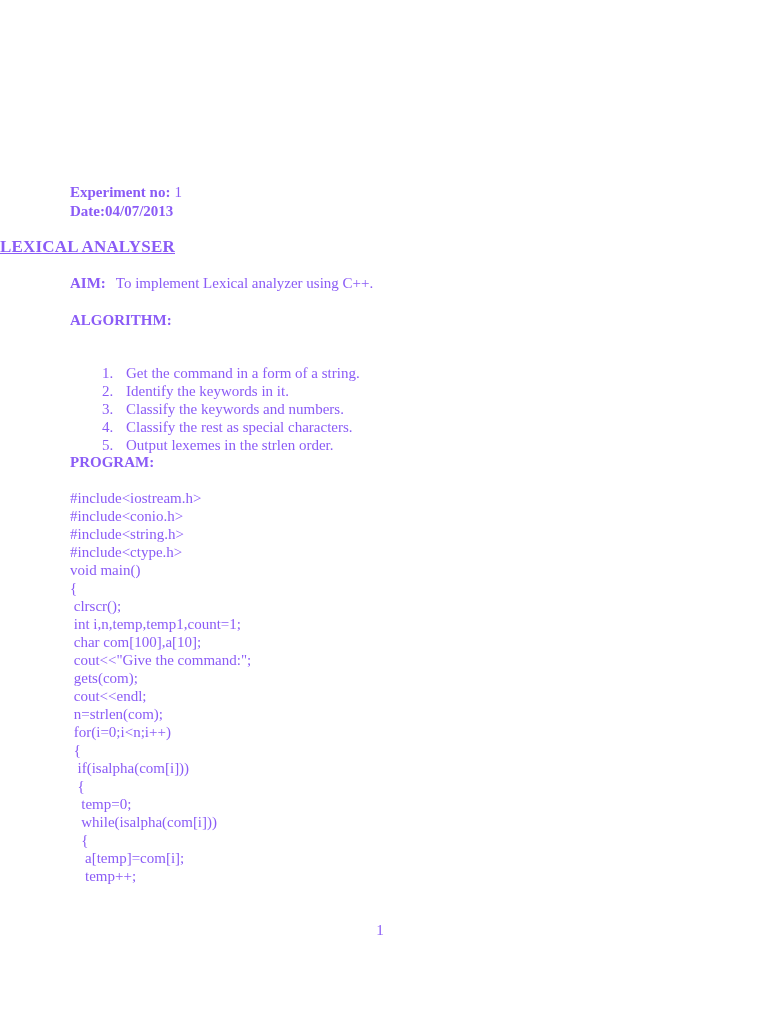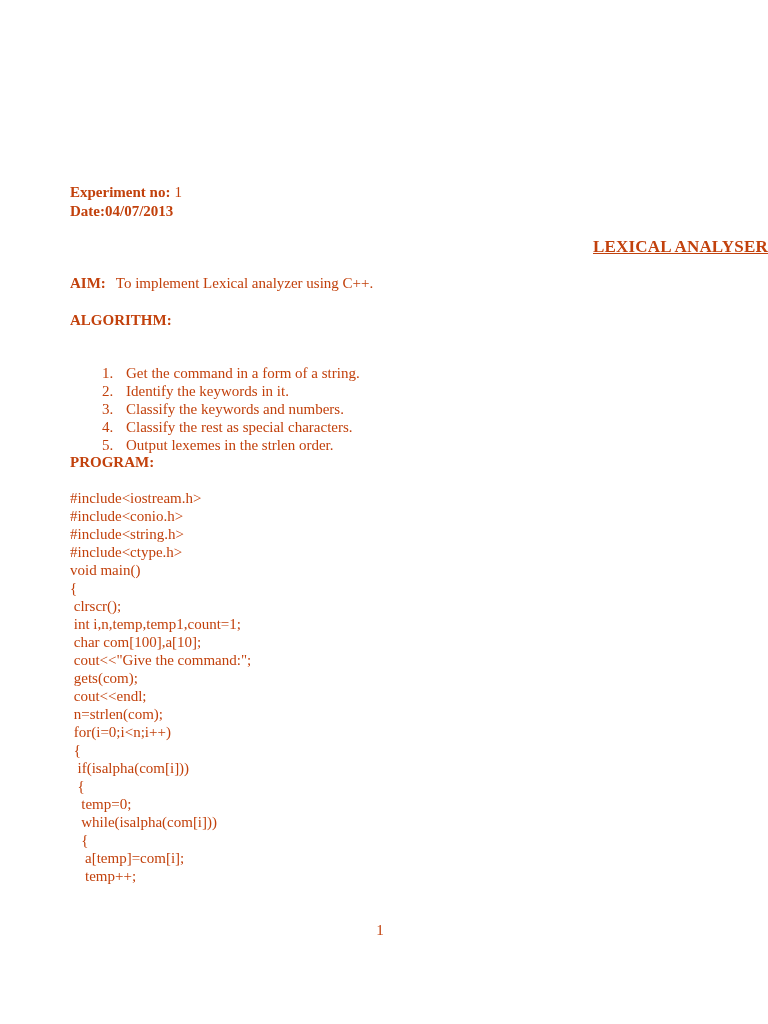--- a/index.html
+++ b/index.html
@@ -3,37 +3,37 @@
 <meta charset="utf-8">
 <style>
   * { margin: 0; padding: 0; box-sizing: border-box; }
   html, body { background: #ffffff; }
   .page {
     position: relative;
     width: 768px;
     height: 1024px;
     background: #ffffff;
     font-family: "Liberation Serif", "DejaVu Serif", serif;
-    color: #c2410c;
+    color: #8b5cf6;
     overflow: hidden;
   }
   .abs { position: absolute; }
   .header-block {
     left: 70px;
     top: 183px;
     font-size: 15px;
     line-height: 19px;
   }
   .bold { font-weight: bold; }
   .exp-value { font-weight: normal; margin-left: 4px; }
   .doc-title-wrap {
     left: 0;
     top: 237px;
     width: 768px;
-    text-align: right;
+    text-align: left;
   }
   .doc-title {
     font-size: 17px;
     font-weight: bold;
     text-decoration: underline;
     letter-spacing: 0.2px;
   }
   .aim-line {
     left: 70px;
     top: 275px;

